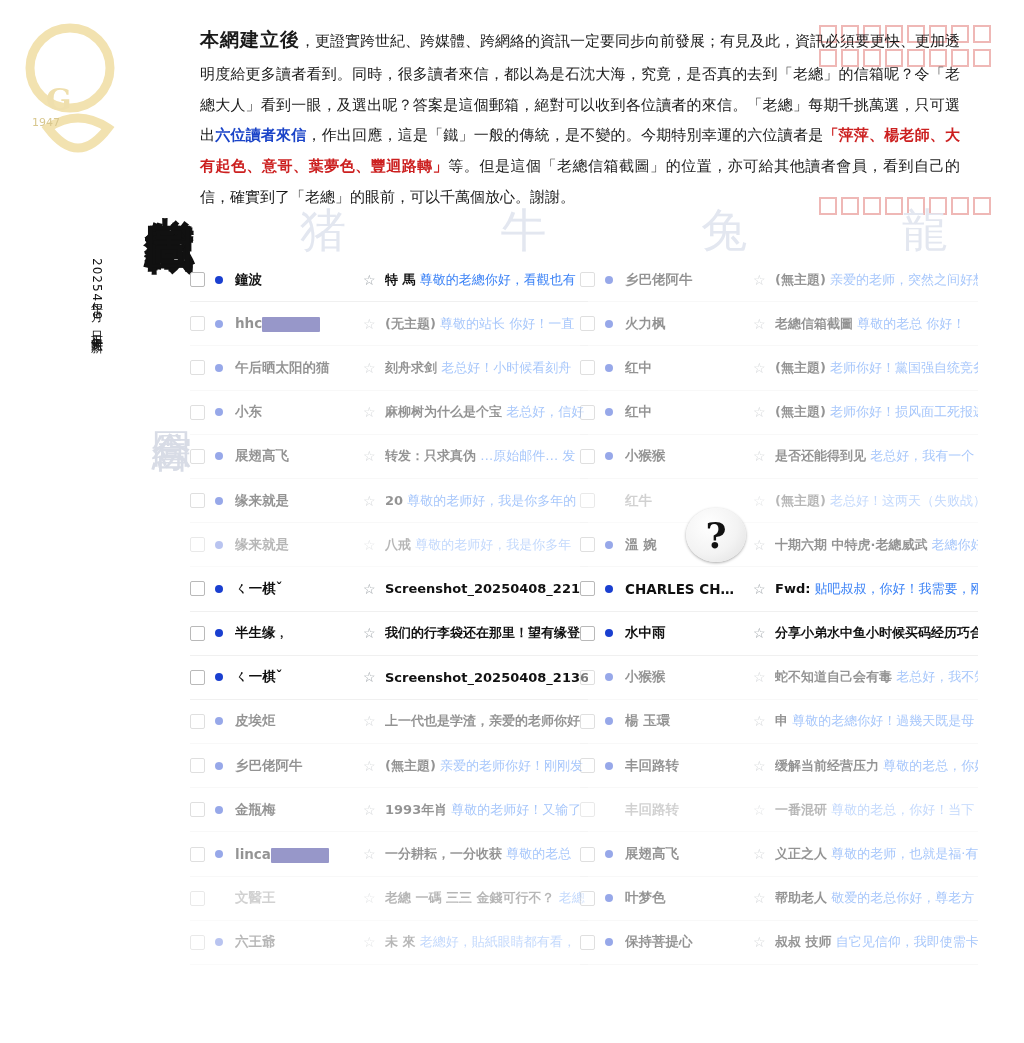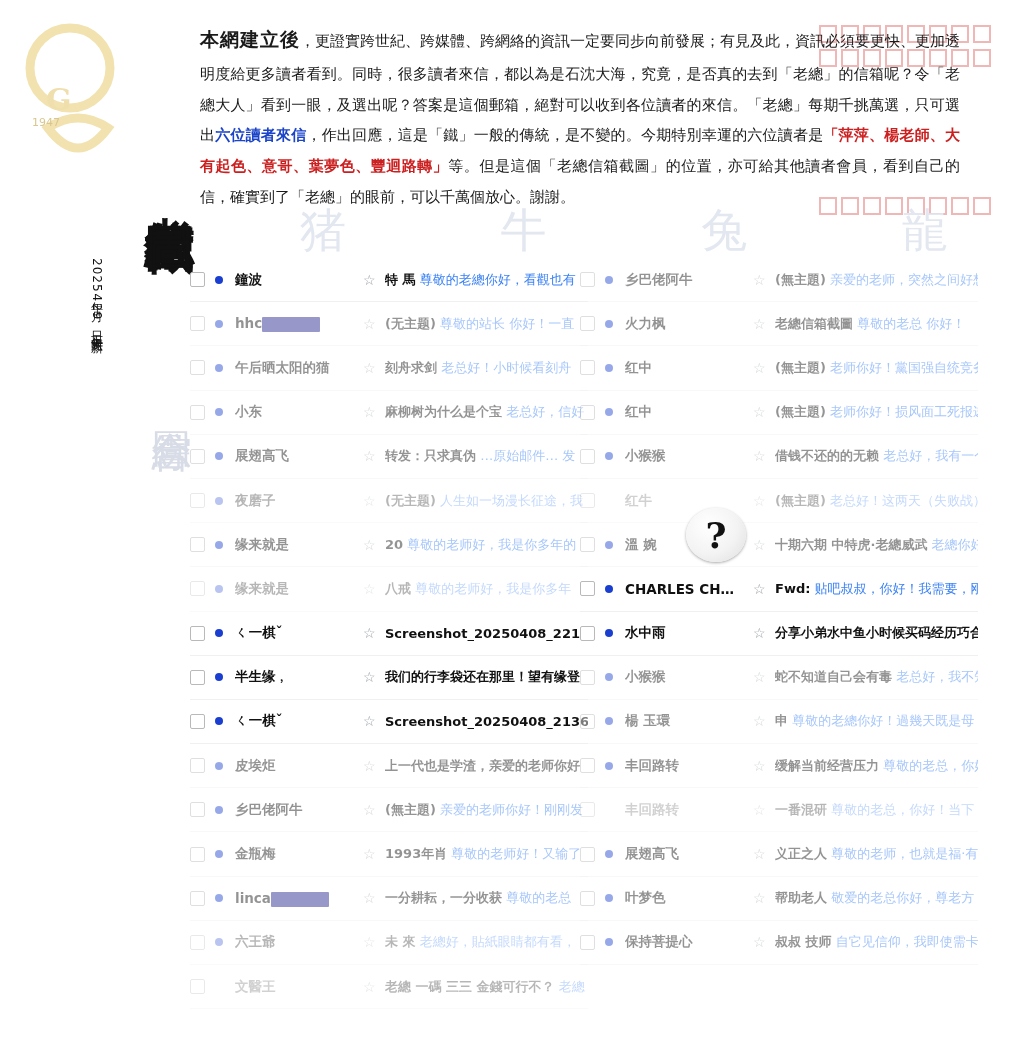--- a/index.html
+++ b/index.html
@@ -304,39 +304,32 @@
         <div class="star">☆</div>
         <div class="subj"><b>麻柳树为什么是个宝</b><span class="snip"> 老总好，信好</span></div>
       </div>
       <div class="row faded">
         <div class="cb"></div>
         <div class="dot"></div>
         <div class="sender unread">展翅高飞</div>
         <div class="star">☆</div>
         <div class="subj"><b>转发：只求真伪</b><span class="snip"> …原始邮件…  发</span></div>
       </div>
+      <div class="row faded">
+        <div class="cb"></div>
+        <div class="dot"></div>
+        <div class="sender unread">缘来就是</div>
+        <div class="star">☆</div>
+        <div class="subj"><b>20</b><span class="snip"> 尊敬的老师好，我是你多年的</span></div>
+      </div>
       <div class="row faded2">
         <div class="cb"></div>
         <div class="dot"></div>
-        <div class="sender unread">夜磨子</div>
-        <div class="star">☆</div>
-        <div class="subj"><b>(无主题)</b><span class="snip"> 人生如一场漫长征途，我</span></div>
-      </div>
-      <div class="row faded">
-        <div class="cb"></div>
-        <div class="dot"></div>
         <div class="sender unread">缘来就是</div>
         <div class="star">☆</div>
-        <div class="subj"><b>20</b><span class="snip"> 尊敬的老师好，我是你多年的</span></div>
-      </div>
-      <div class="row faded2">
-        <div class="cb"></div>
-        <div class="dot"></div>
-        <div class="sender unread">缘来就是</div>
-        <div class="star">☆</div>
         <div class="subj"><b>八戒</b><span class="snip"> 尊敬的老师好，我是你多年</span></div>
       </div>
       <div class="row">
         <div class="cb"></div>
         <div class="dot"></div>
         <div class="sender unread">ㄑ一棋ˇ</div>
         <div class="star">☆</div>
         <div class="subj"><b>Screenshot_20250408_221133_c</b></div>
       </div>
       <div class="row">
@@ -373,35 +366,35 @@
         <div class="sender unread">金瓶梅</div>
         <div class="star">☆</div>
         <div class="subj"><b>1993年肖</b><span class="snip"> 尊敬的老师好！又输了</span></div>
       </div>
       <div class="row faded">
         <div class="cb"></div>
         <div class="dot"></div>
         <div class="sender unread">linca<span class="redact" style="width: 58px;">&nbsp;</span></div>
         <div class="star">☆</div>
         <div class="subj"><b>一分耕耘，一分收获</b><span class="snip"> 尊敬的老总</span></div>
-      </div>
-      <div class="row faded2">
-        <div class="cb"></div>
-        <div class="dot"></div>
-        <div class="sender unread">六王爺</div>
-        <div class="star">☆</div>
-        <div class="subj"><b>未 來</b><span class="snip"> 老總好，貼紙眼睛都有看，</span></div>
       </div>
       <div class="row faded2">
         <div class="cb"></div>
         <div class="dot off"></div>
         <div class="sender read">文醫王</div>
         <div class="star">☆</div>
         <div class="subj"><b>老總 一碼 三三 金錢可行不？</b><span class="snip"> 老總</span></div>
       </div>
+      <div class="row faded2">
+        <div class="cb"></div>
+        <div class="dot"></div>
+        <div class="sender unread">六王爺</div>
+        <div class="star">☆</div>
+        <div class="subj"><b>未 來</b><span class="snip"> 老總好，貼紙眼睛都有看，</span></div>
+      </div>
     </div>
   <div class="col col-right" id="col-right">
       <div class="row faded">
         <div class="cb"></div>
         <div class="dot"></div>
         <div class="sender unread">乡巴佬阿牛</div>
         <div class="star">☆</div>
         <div class="subj"><b>(無主題)</b><span class="snip"> 亲爱的老师，突然之间好想</span></div>
       </div>
       <div class="row faded">
@@ -423,21 +416,21 @@
         <div class="dot"></div>
         <div class="sender unread">红中</div>
         <div class="star">☆</div>
         <div class="subj"><b>(無主題)</b><span class="snip"> 老师你好！损风面工死报递</span></div>
       </div>
       <div class="row faded">
         <div class="cb"></div>
         <div class="dot"></div>
         <div class="sender unread">小猴猴</div>
         <div class="star">☆</div>
-        <div class="subj"><b>借钱不还的的无赖</b><span class="snip"> 老总好，我有一个</span></div>
+        <div class="subj"><b>是否还能得到见</b><span class="snip"> 老总好，我有一个</span></div>
       </div>
       <div class="row faded2">
         <div class="cb"></div>
         <div class="dot off"></div>
         <div class="sender read">红牛</div>
         <div class="star">☆</div>
         <div class="subj"><b>(無主題)</b><span class="snip"> 老总好！这两天（失败战）</span></div>
       </div>
       <div class="row faded">
         <div class="cb"></div>

